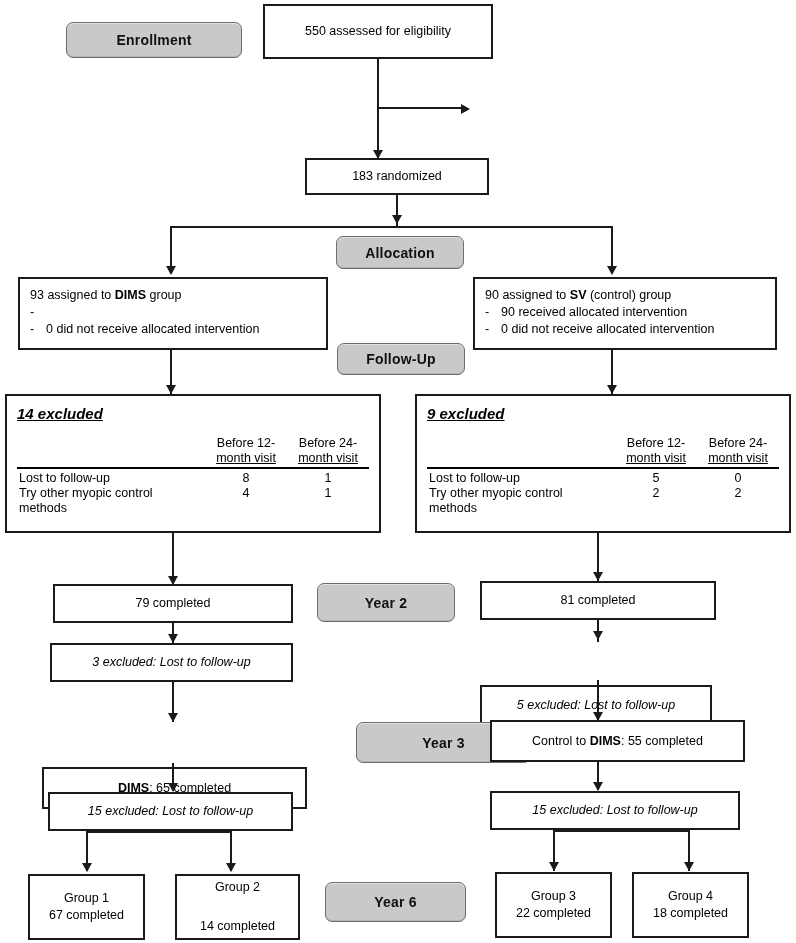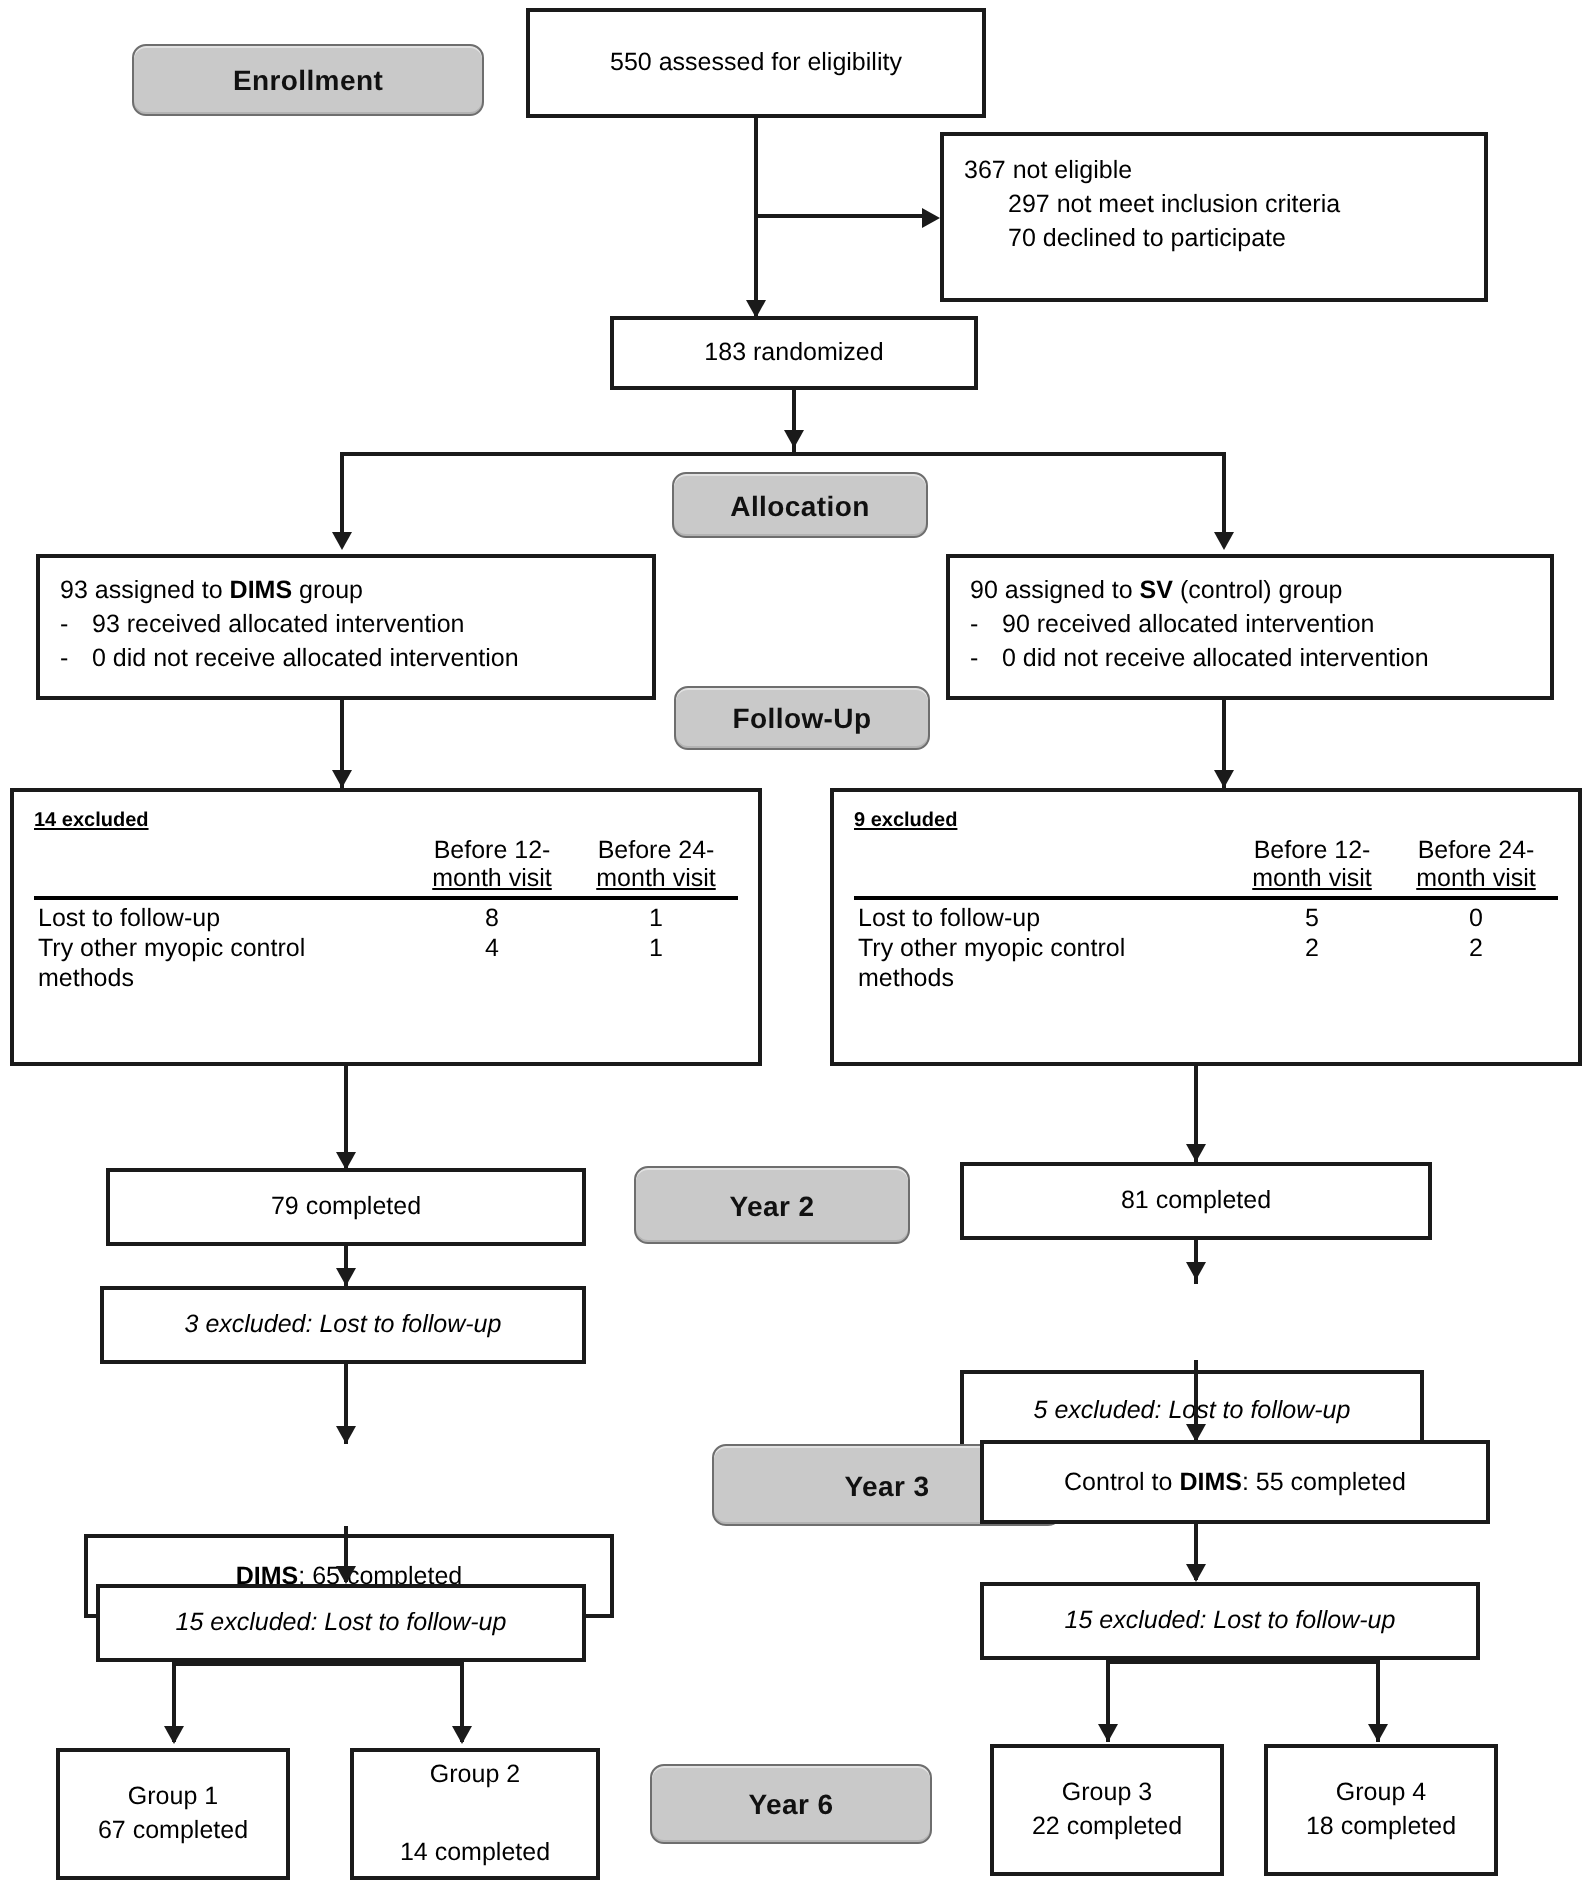--- a/index.html
+++ b/index.html
@@ -59,21 +59,21 @@
 
   
   .ital{font-style:italic;}
   .bold{font-weight:bold;}
   .t-line{display:block;white-space:nowrap;}
   .dash-row{display:flex;}
   .dash-row .d{width:16px;flex:none;}
 
   
   .exbox{padding:8px 10px 6px 10px;}
-  .ex-title{font-weight:bold;text-decoration:underline;font-size:10px;margin-bottom:2px;}
+  .ex-title{font-style:italic;font-weight:bold;text-decoration:underline;font-size:15px;margin-bottom:14px;}
   table.ex{
     border-collapse:collapse;width:100%;font-size:12.5px;margin-top:-2px;
   }
   table.ex th{
     font-weight:normal;text-align:center;vertical-align:bottom;
     padding:0 2px 1px 2px;
     line-height:1.18;
   }
   table.ex th span{display:block;white-space:nowrap;}
   table.ex th .u2{text-decoration:underline;}
@@ -96,25 +96,20 @@
   <div class="box center" style="left:263px;top:4px;width:230px;height:55px;">
     <span>550 assessed for eligibility</span>
   </div>
 
   <div class="vline" style="left:377px;top:58px;height:100px;"></div>
   <div class="arrow-d" style="left:373px;top:150px;"></div>
 
   <div class="hline" style="left:377px;top:107px;width:86px;"></div>
   <div class="arrow-r" style="left:461px;top:104px;"></div>
 
-  <div class="box pad" style="left:470px;top:66px;width:274px;height:85px;padding:9px 10px;">
-    <span class="t-line">367 not eligible</span>
-    <span class="t-line" style="padding-left:22px;">297 not meet inclusion criteria</span>
-    <span class="t-line" style="padding-left:22px;">70   declined to participate</span>
-  </div>
 
   <div class="box center" style="left:305px;top:158px;width:184px;height:37px;">
     <span>183 randomized</span>
   </div>
 
   <div class="vline" style="left:396px;top:195px;height:32px;"></div>
   <div class="arrow-d" style="left:392px;top:215px;"></div>
   <div class="hline" style="left:170px;top:226px;width:443px;"></div>
   <div class="vline" style="left:170px;top:226px;height:42px;"></div>
   <div class="arrow-d" style="left:166px;top:266px;"></div>
@@ -122,21 +117,20 @@
   <div class="arrow-d" style="left:607px;top:266px;"></div>
 
   <div class="badge" style="left:336px;top:236px;width:128px;height:33px;">
     <span>Allocation</span>
   </div>
 
   <div class="box pad" style="left:18px;top:277px;width:310px;height:73px;padding:8px 10px;">
     <span class="t-line"><span>93 assigned to </span><span class="bold">DIMS</span><span> group</span></span>
     <span class="dash-row">
         <span class="d">-</span>
-        <span>93 received allocated intervention</span>
       </span>
     <span class="dash-row">
         <span class="d">-</span>
         <span>0 did not receive allocated intervention</span>
       </span>
   </div>
 
   <div class="box pad" style="left:473px;top:277px;width:304px;height:73px;padding:8px 10px;">
     <span class="t-line"><span>90 assigned to </span><span class="bold">SV</span><span> (control) group</span></span>
     <span class="dash-row">

